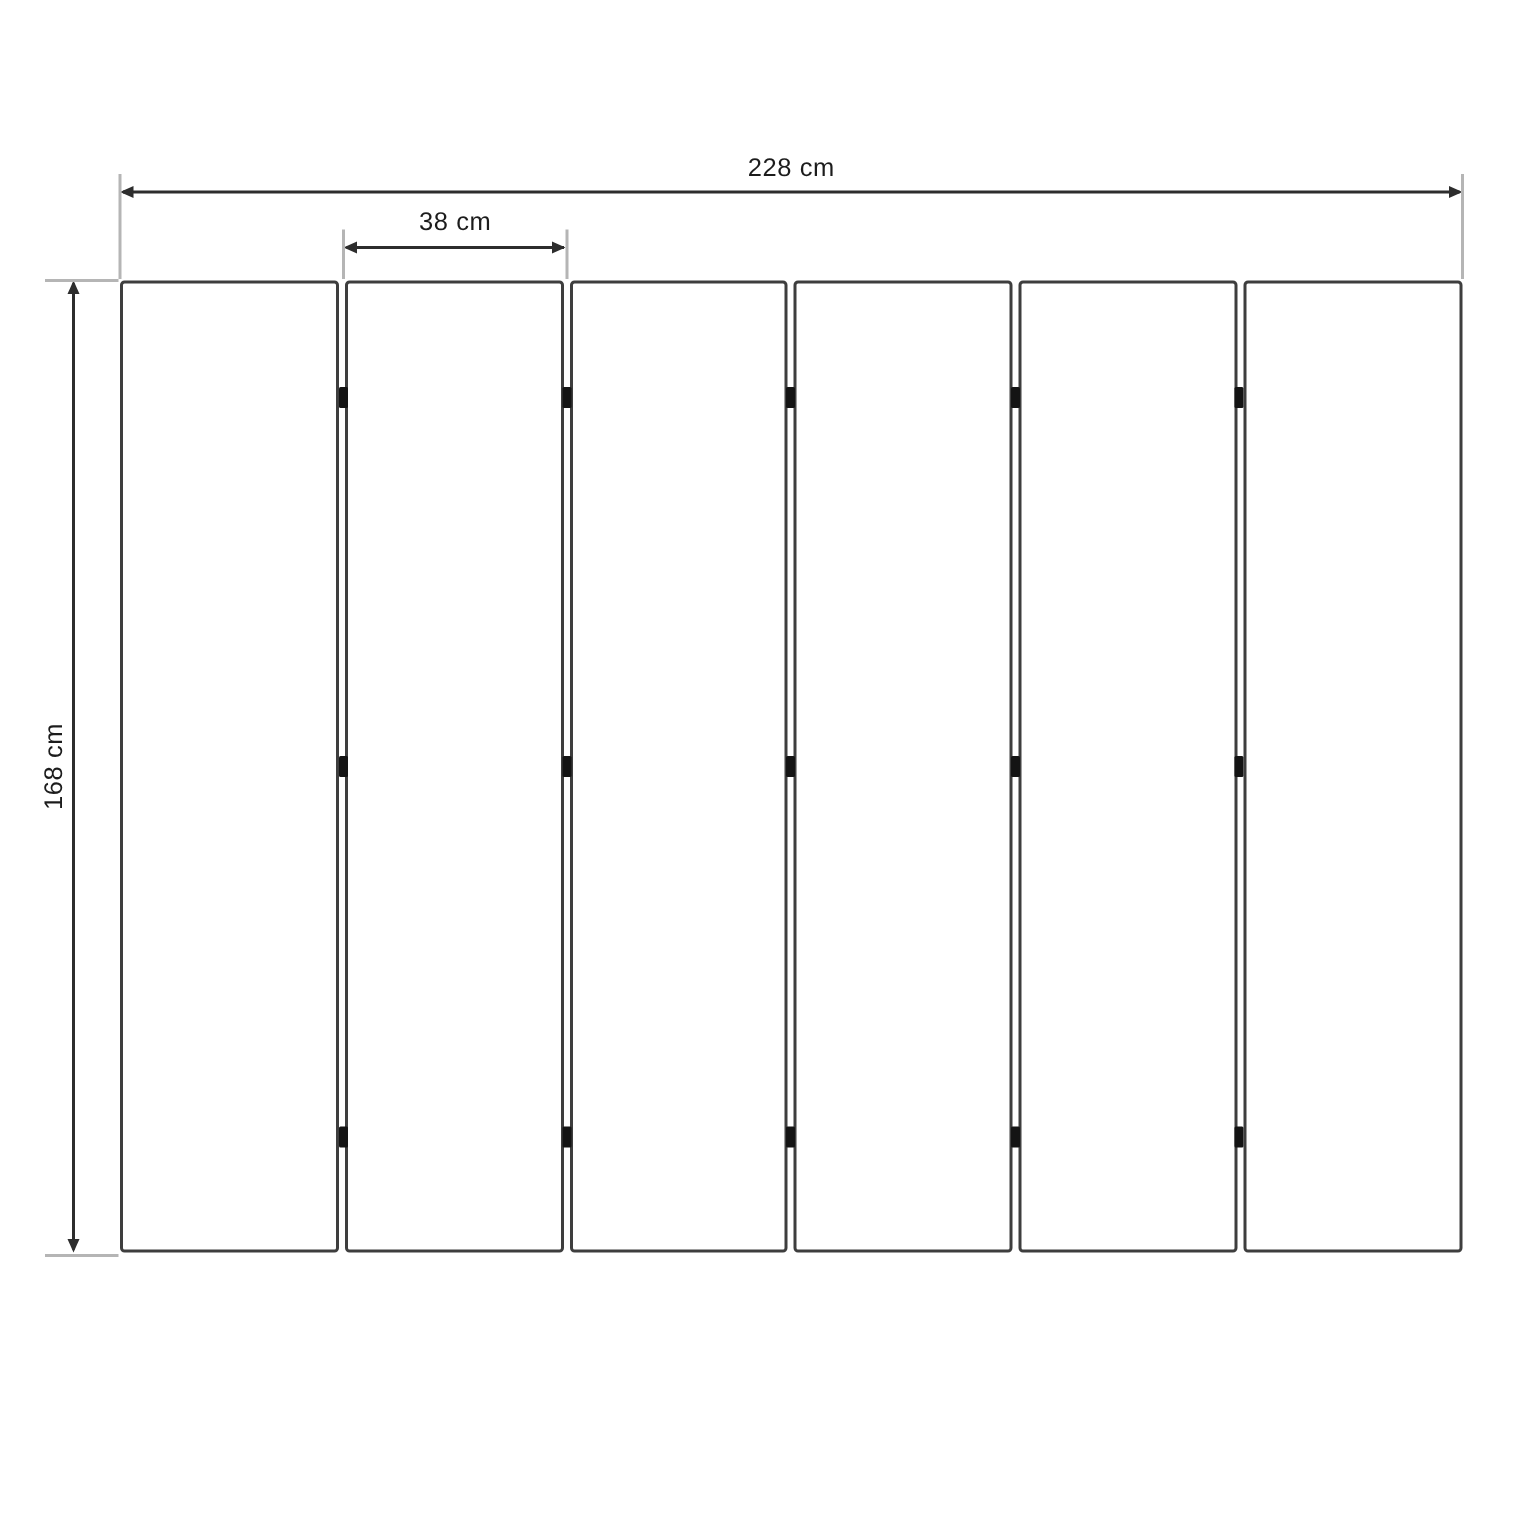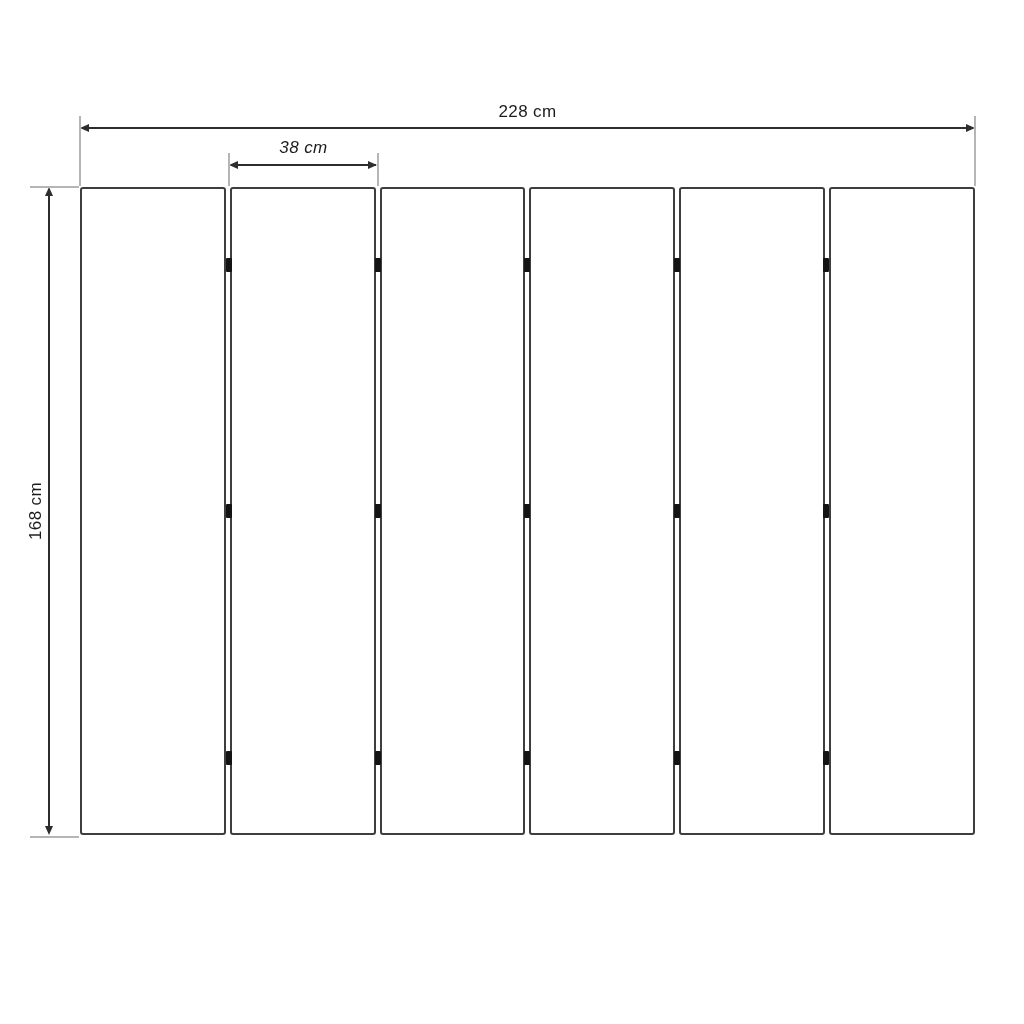--- a/index.html
+++ b/index.html
@@ -52,21 +52,21 @@
 
 <div class="canvas">
 
   <div class="dim-label" style="left:80px;top:102px;width:895px;">228 cm</div>
   <div class="dim-line-h" style="left:82px;top:127px;width:891px;"></div>
   <div class="ar ar-left" style="left:80px;top:124px;"></div>
   <div class="ar ar-right" style="left:966px;top:124px;"></div>
   <div class="ext-line-v" style="left:79px;top:116px;height:70px;"></div>
   <div class="ext-line-v" style="left:974px;top:116px;height:70px;"></div>
 
-  <div class="dim-label" style="left:229px;top:138px;width:149px;font-style:italic;">38 cm</div>
+  <div class="dim-label" style="left:229px;top:138px;width:149px;">38 cm</div>
   <div class="dim-line-h" style="left:231px;top:164px;width:145px;"></div>
   <div class="ar ar-left" style="left:229px;top:161px;"></div>
   <div class="ar ar-right" style="left:368px;top:161px;"></div>
   <div class="ext-line-v" style="left:228px;top:153px;height:33px;"></div>
   <div class="ext-line-v" style="left:377px;top:153px;height:33px;"></div>
 
   <div class="dim-label rot" style="left:-24px;top:501px;width:120px;">168 cm</div>
   <div class="dim-line-v" style="left:48px;top:189px;height:644px;"></div>
   <div class="ar ar-up" style="left:45px;top:187px;"></div>
   <div class="ar ar-down" style="left:45px;top:826px;"></div>

